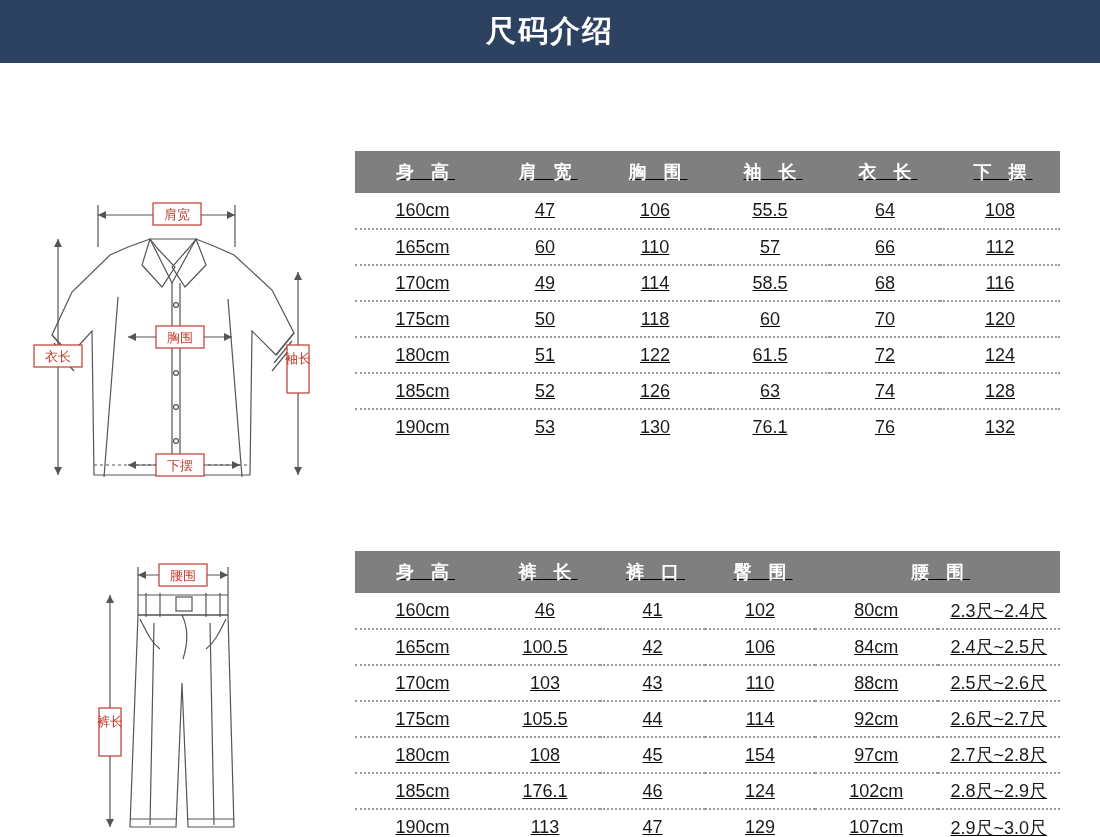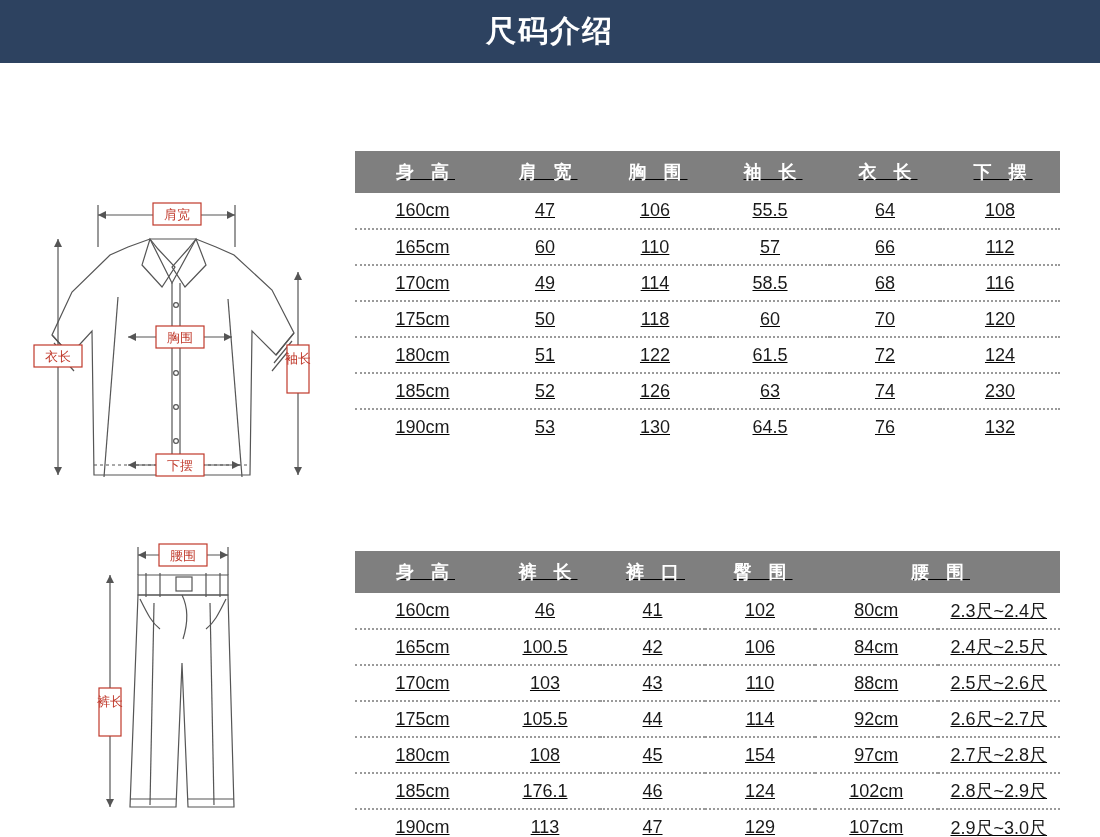--- a/index.html
+++ b/index.html
@@ -43,21 +43,21 @@
     width: 1100px;
     height: 774px;
   }
 
   
   .illus {
     position: absolute;
     left: 10px;
   }
   .illus.shirt { top: 24px; width: 330px; height: 400px; }
-  .illus.pants { top: 400px; width: 330px; height: 350px; }
+  .illus.pants { top: 420px; width: 330px; height: 350px; }
 
   
   .tablewrap {
     position: absolute;
     left: 355px;
     width: 705px;
   }
   .tablewrap.top { top: 88px; }
   .tablewrap.bottom { top: 488px; }
 
@@ -279,27 +279,27 @@
             <td>61.5</td>
             <td>72</td>
             <td>124</td>
           </tr>
           <tr>
             <td>185cm</td>
             <td>52</td>
             <td>126</td>
             <td>63</td>
             <td>74</td>
-            <td>230</td>
+            <td>128</td>
           </tr>
           <tr>
             <td>190cm</td>
             <td>53</td>
             <td>130</td>
-            <td>64.5</td>
+            <td>76.1</td>
             <td>76</td>
             <td>132</td>
           </tr>
         </tbody>
       </table>
     </div>
 
     <div class="tablewrap bottom">
       <table class="size">
         <thead>

